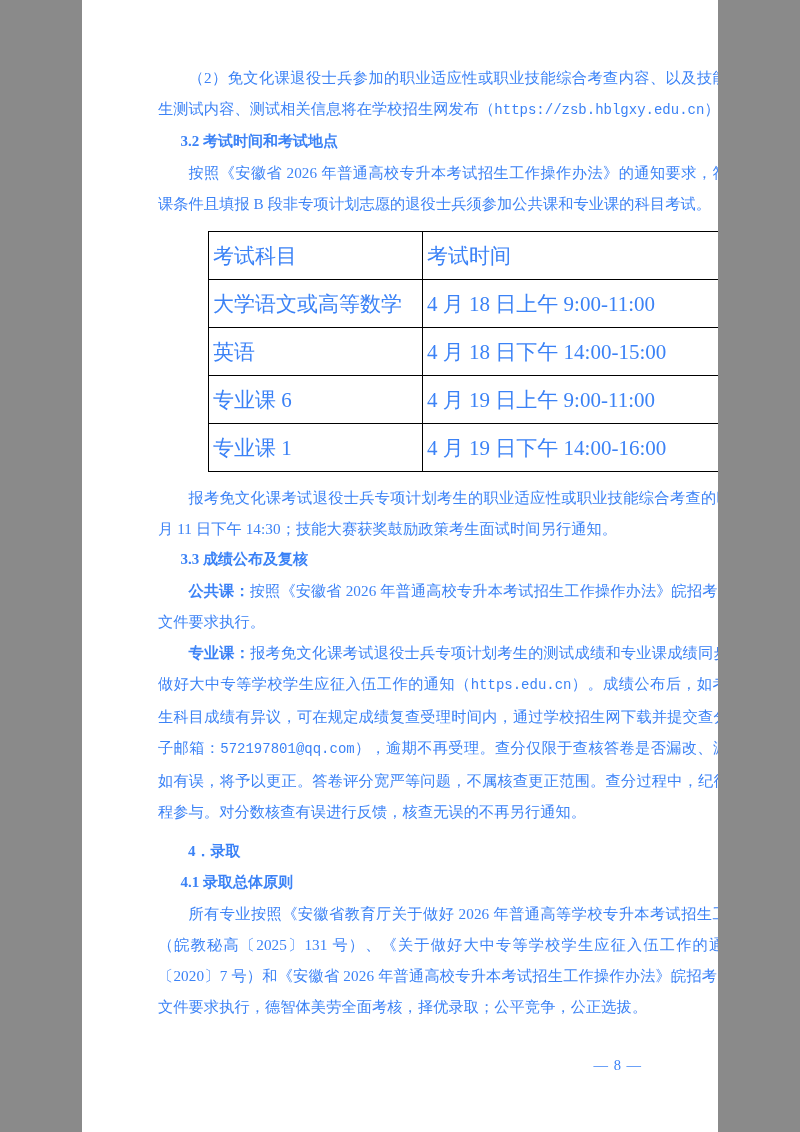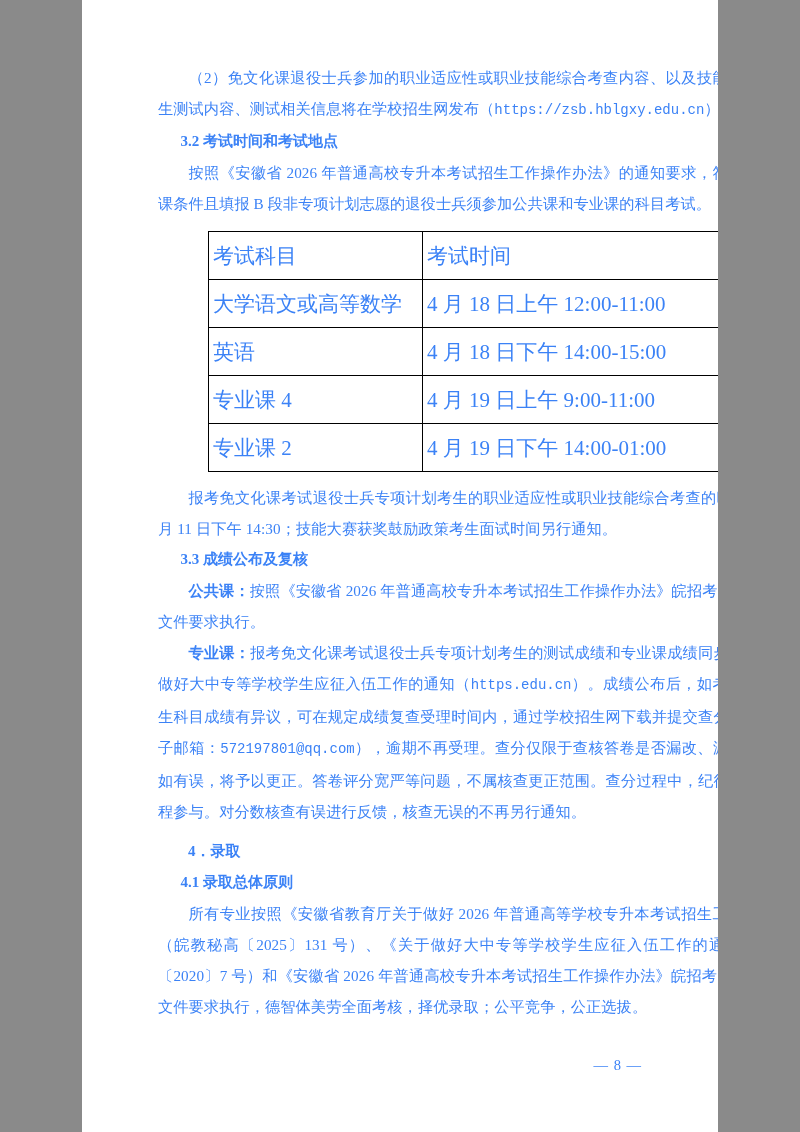--- a/index.html
+++ b/index.html
@@ -101,33 +101,33 @@
     <table class="exam">
       <thead>
         <tr>
           <th class="col-subject">考试科目</th>
           <th class="col-time">考试时间</th>
         </tr>
       </thead>
       <tbody>
         <tr>
           <td class="col-subject">大学语文或高等数学</td>
-          <td class="col-time bold">4 月 18 日上午 12:00-11:00</td>
+          <td class="col-time bold">4 月 18 日上午 9:00-11:00</td>
         </tr>
         <tr>
           <td class="col-subject">英语</td>
           <td class="col-time bold">4 月 18 日下午 14:00-15:00</td>
         </tr>
         <tr>
-          <td class="col-subject">专业课 4</td>
+          <td class="col-subject">专业课 6</td>
           <td class="col-time bold">4 月 19 日上午 9:00-11:00</td>
         </tr>
         <tr>
-          <td class="col-subject">专业课 2</td>
-          <td class="col-time bold">4 月 19 日下午 14:00-01:00</td>
+          <td class="col-subject">专业课 1</td>
+          <td class="col-time bold">4 月 19 日下午 14:00-16:00</td>
         </tr>
       </tbody>
     </table>
 
     <p class="indent2">报考免文化课考试退役士兵专项计划考生的职业适应性或职业技能综合考查的时间安排为 4 月 11 日下午 14:30；技能大赛获奖鼓励政策考生面试时间另行通知。</p>
 
     <h3 class="heading heading-sm">3.3 成绩公布及复核</h3>
 
     <p class="indent2"><span class="bold">公共课：</span><span>按照《安徽省 2026 年普通高校专升本考试招生工作操作办法》皖招考〔2026〕4 号文件要求执行。</span></p>
 

